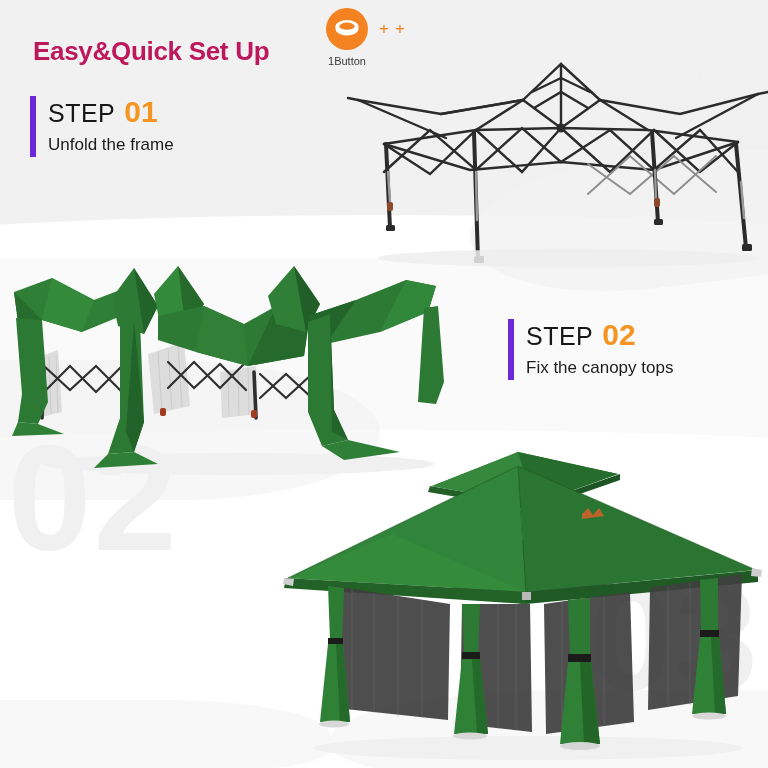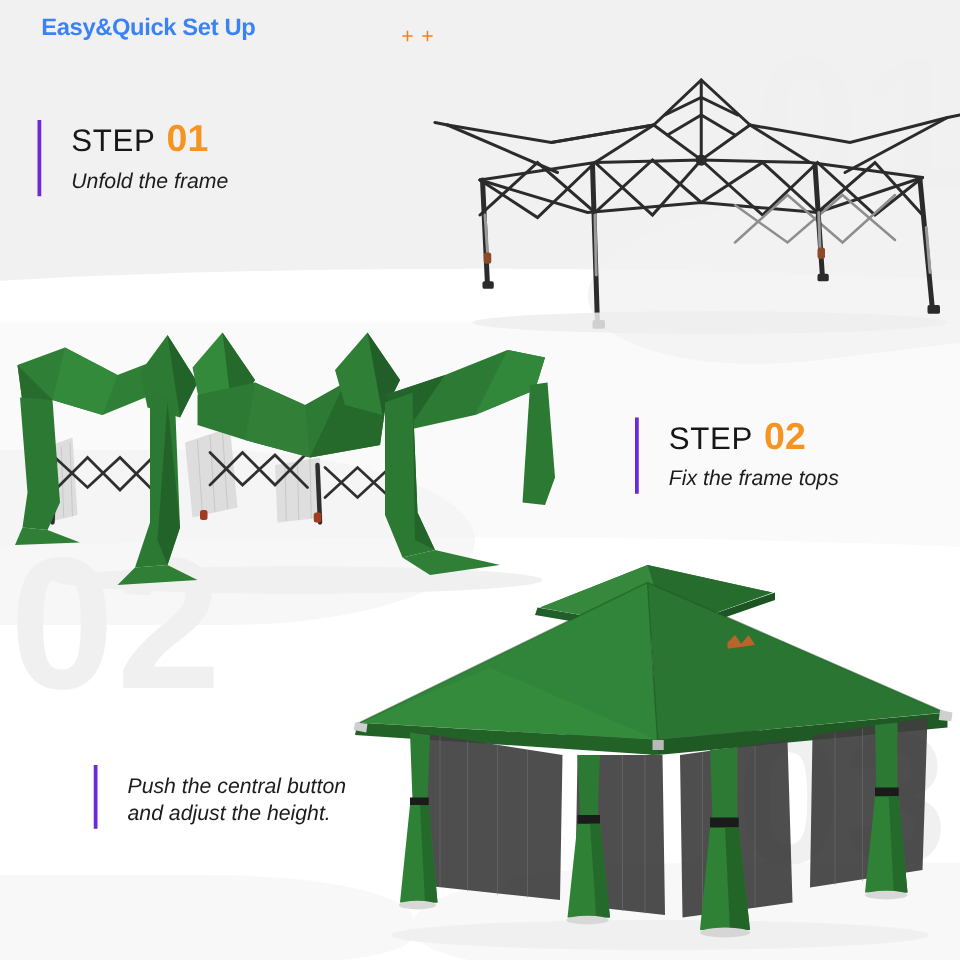--- a/index.html
+++ b/index.html
@@ -94,24 +94,24 @@
     pointer-events: none;
   }
   .wm-01 { right: -6px; top: 38px;  font-size: 150px; }
   .wm-02 { left: 8px;  top: 438px;  font-size: 150px; }
   .wm-03 { right: 8px; top: 578px;  font-size: 150px; }
 
   
   .headline {
     position: absolute;
     left: 33px;
-    top: 12px;
-    font-size: 19px;
+    top: 36px;
+    font-size: 26px;
     font-weight: 700;
-    color: #3b82f6;
+    color: #be185d;
     letter-spacing: -.3px;
     white-space: nowrap;
   }
 
   .feature-badges {
     position: absolute;
     left: 318px;
     top: 8px;
     display: flex;
     align-items: flex-start;
@@ -142,22 +142,22 @@
     text-align: center;
     font-size: 17px;
     color: #f58220;
     font-weight: 400;
     line-height: 42px;
   }
 
   
   .step {
     position: absolute;
-    padding-left: 24px;
-    border-left: 3px solid #6d28d9;
+    padding-left: 12px;
+    border-left: 6px solid #6d28d9;
   }
   .step-head {
     font-size: 25px;
     color: #17171a;
     letter-spacing: .5px;
     line-height: 1.08;
     white-space: nowrap;
   }
   .step-num {
     font-weight: 700;
@@ -165,24 +165,23 @@
     font-size: 30px;
     margin-left: 9px;
     letter-spacing: 0;
   }
   .step-desc {
     margin-top: 6px;
     font-size: 17px;
     color: #1c1c1e;
     line-height: 1.32;
     white-space: pre-line;
-    font-style: italic;
   }
   .step-01 { left: 30px; top: 96px; }
-  .step-02 { left: 508px; top: 334px; }
+  .step-02 { left: 508px; top: 319px; }
   .step-03 { left: 75px; top: 612px; }
 
   
   .illus { position: absolute; }
   .illus-frame  { left: 318px; top: 52px;  width: 450px; height: 215px; }
   .illus-canopy { left: 8px;   top: 262px; width: 440px; height: 220px; }
   .illus-gazebo { left: 282px; top: 452px; width: 482px; height: 310px; }
   .illus svg { display: block; width: 100%; height: 100%; overflow: visible; }
 </style>
 </head>
@@ -201,46 +200,54 @@
   <div class="bg-soft-shadow shadow-d"></div>
 
   <div class="watermark wm-01">01</div>
   <div class="watermark wm-02">02</div>
   <div class="watermark wm-03">03</div>
 
   <div class="headline">Easy&amp;Quick Set Up</div>
 
   <div class="feature-badges">
 
+    <div class="badge-group">
+      <div class="badge-circle">
+        <svg viewBox="0 0 42 42" width="42" height="42">
+          <ellipse cx="21" cy="18.5" rx="11.5" ry="6.4" fill="#ffffff"></ellipse>
+          <path d="M9.5 18.5 v2.6 c0 3.6 5.15 6.4 11.5 6.4 s11.5 -2.8 11.5 -6.4 v-2.6 z" fill="#ffffff"></path>
+          <ellipse cx="21" cy="18.2" rx="7.6" ry="3.6" fill="#f58220"></ellipse>
+        </svg>
+      </div>
+      <div class="badge-label">1Button</div>
+    </div>
 
     <div class="badge-plus">+</div>
 
 
     <div class="badge-plus">+</div>
 
 
   </div>
 
   <div class="step step-01">
     <div class="step-head">
       <span>STEP</span><span class="step-num">01</span>
     </div>
     <div class="step-desc">Unfold the frame</div>
   </div>
 
   <div class="step step-02">
     <div class="step-head">
       <span>STEP</span><span class="step-num">02</span>
     </div>
-    <div class="step-desc">Fix the frame tops</div>
+    <div class="step-desc">Fix the canopy tops</div>
   </div>
 
   <div class="step step-03">
-    <div class="step-desc">Push the central button
-and adjust the height.</div>
   </div>
 
   <div class="illus illus-frame">
     <svg viewBox="0 0 450 215">
       <g stroke="#2b2b2b" stroke-width="2.4" fill="none" stroke-linecap="round">
 
         <path d="M205 48 L243 12 L282 48"></path>
         <path d="M243 12 L243 40"></path>
         <path d="M214 40 L243 26 L272 40"></path>
         <path d="M216 56 L243 40 L270 56"></path>

